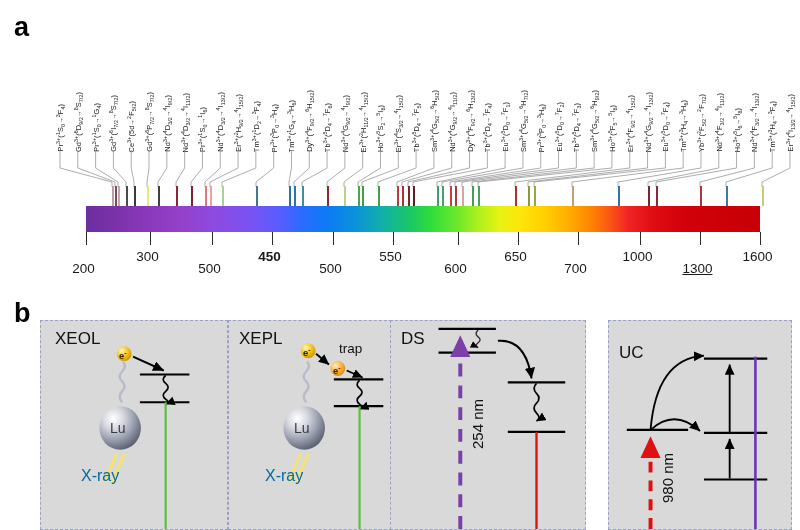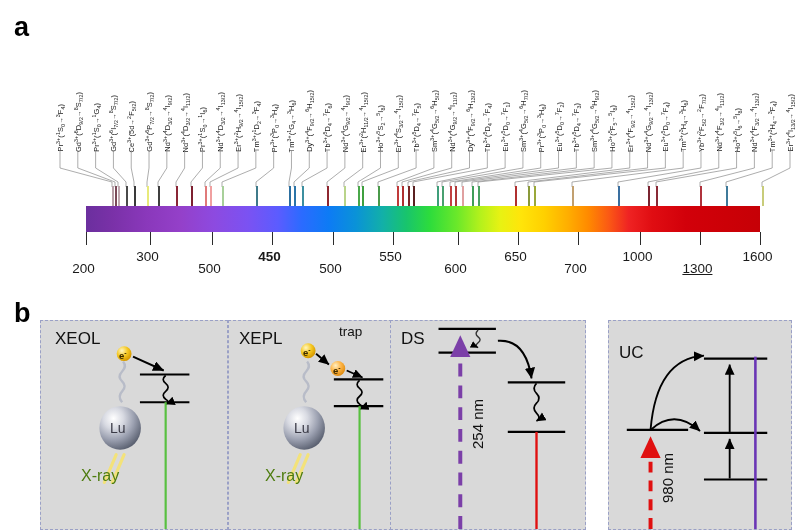--- a/index.html
+++ b/index.html
@@ -97,21 +97,21 @@
   .mech-title{
     position:absolute;font-size:17px;color:#111;
     font-family:"Liberation Sans",sans-serif;
   }
   .mech-svg{position:absolute;left:0;top:0;width:100%;height:100%;overflow:visible;}
   .vlabel{
     position:absolute;writing-mode:vertical-rl;transform:rotate(180deg);
     font-size:15px;color:#111;white-space:nowrap;
     font-family:"Liberation Sans",sans-serif;
   }
-  .xray-label{position:absolute;font-size:16px;color:#4d7c0f;font-family:"Liberation Sans",sans-serif;}
+  .xray-label{position:absolute;font-size:16px;color:#0369a1;font-family:"Liberation Sans",sans-serif;}
   .trap-label{position:absolute;font-size:13.5px;color:#111;font-family:"Liberation Sans",sans-serif;}
   .echar{position:absolute;font-size:9.5px;color:#3a2a00;font-weight:bold;font-family:"Liberation Sans",sans-serif;}
   .lu-text{position:absolute;font-size:14px;color:#3a3a46;font-family:"Liberation Sans",sans-serif;}
 </style>
 </head>
 <body>
 
 <div class="fig">
 
   <div class="panel-letter" id="letter-a">a</div>
@@ -356,21 +356,21 @@
 
         <path d="M119,50 L135,57" stroke="#000" stroke-width="1.8" fill="none" marker-end="url(#ah2)"></path>
         <line x1="106" y1="59" x2="156" y2="59" stroke="#000" stroke-width="2.2"></line>
         <line x1="106" y1="86" x2="156" y2="86" stroke="#000" stroke-width="2.2"></line>
         <path d="M132,60 q-5,4 0,8 q5,4 0,8 q-5,4 0,8 q5,3 0,5" stroke="#000" stroke-width="1.7" fill="none" marker-end="url(#ah2)"></path>
         <line x1="132" y1="86" x2="132" y2="210" stroke="#58c040" stroke-width="2.2"></line>
       </svg>
       <div class="xray-label" style="left:36px;top:146px;">X-ray</div>
       <div class="echar" style="left:74px;top:25px;">e<sup style="font-size:7px;">-</sup></div>
       <div class="echar" style="left:104px;top:43px;">e<sup style="font-size:7px;">-</sup></div>
-      <div class="trap-label" style="left:110px;top:3px;">trap</div>
+      <div class="trap-label" style="left:110px;top:20px;">trap</div>
       <div class="lu-text" style="left:65px;top:99px;">Lu</div>
     </div>
 
     <div class="mech-box" style="left:350px;width:196px;text-align:right;">
       <div class="mech-title" style="left:10px;top:8px;">DS</div>
       <svg class="mech-svg" viewBox="0 0 196 210" preserveAspectRatio="none">
         <defs>
           <marker id="ah3" markerWidth="7" markerHeight="7" refX="5.4" refY="2.6" orient="auto">
             <path d="M0,0 L5.6,2.6 L0,5.2 z" fill="#000"></path>
           </marker>

